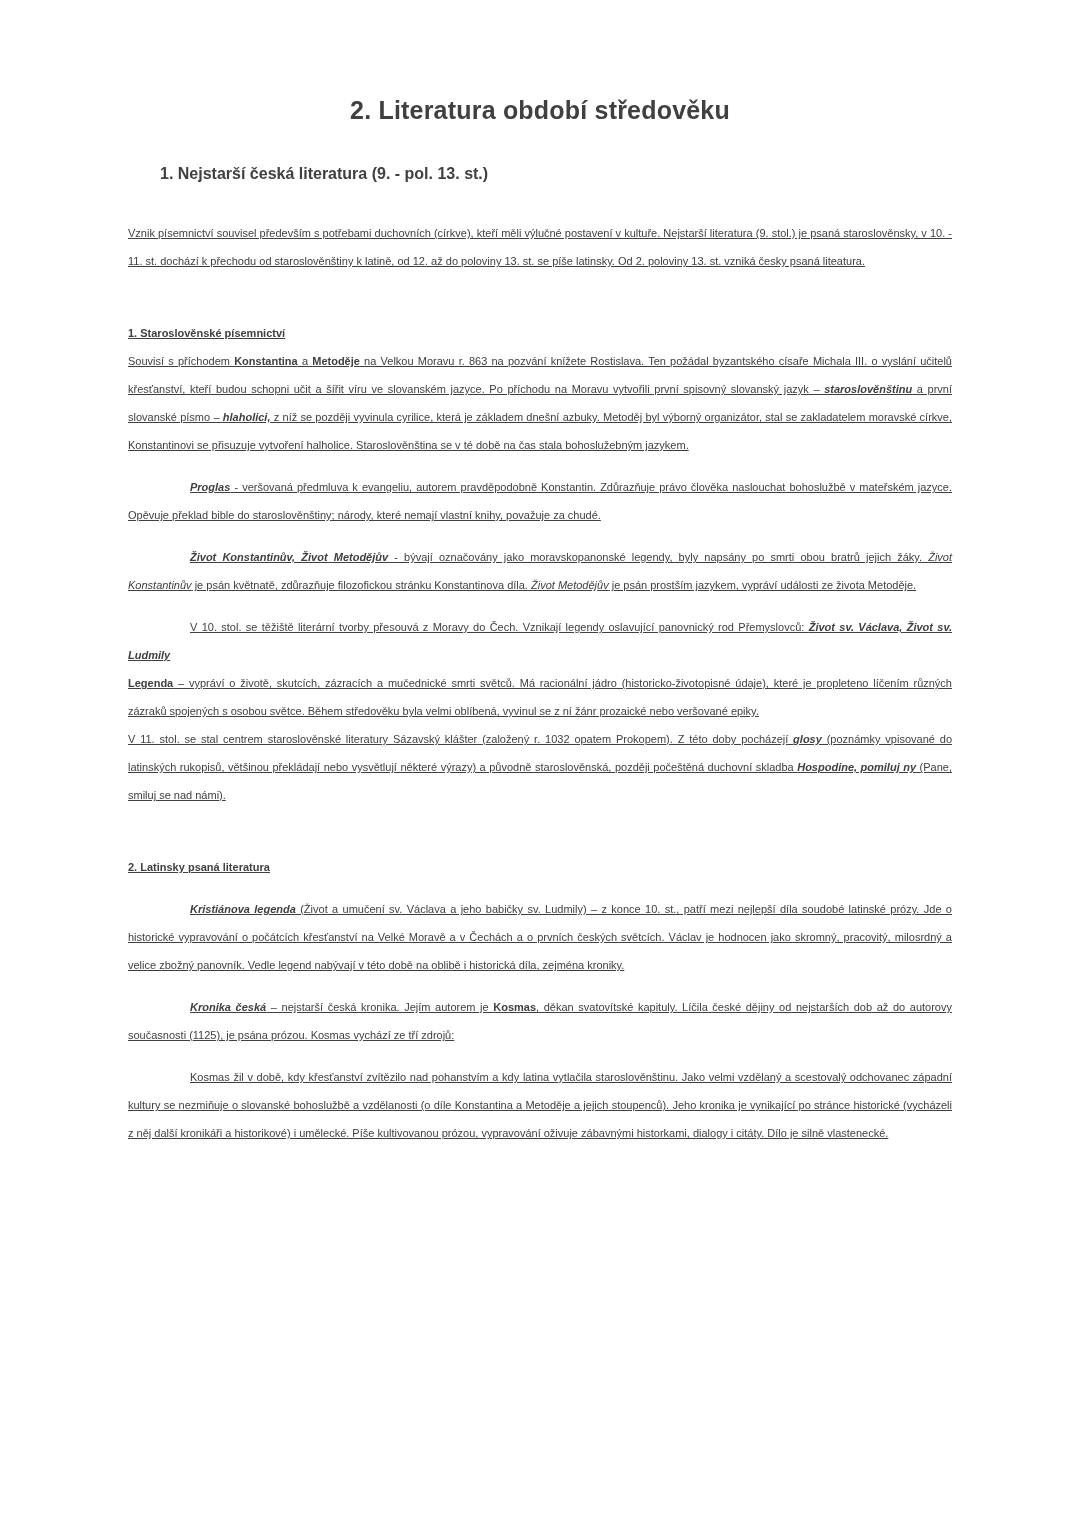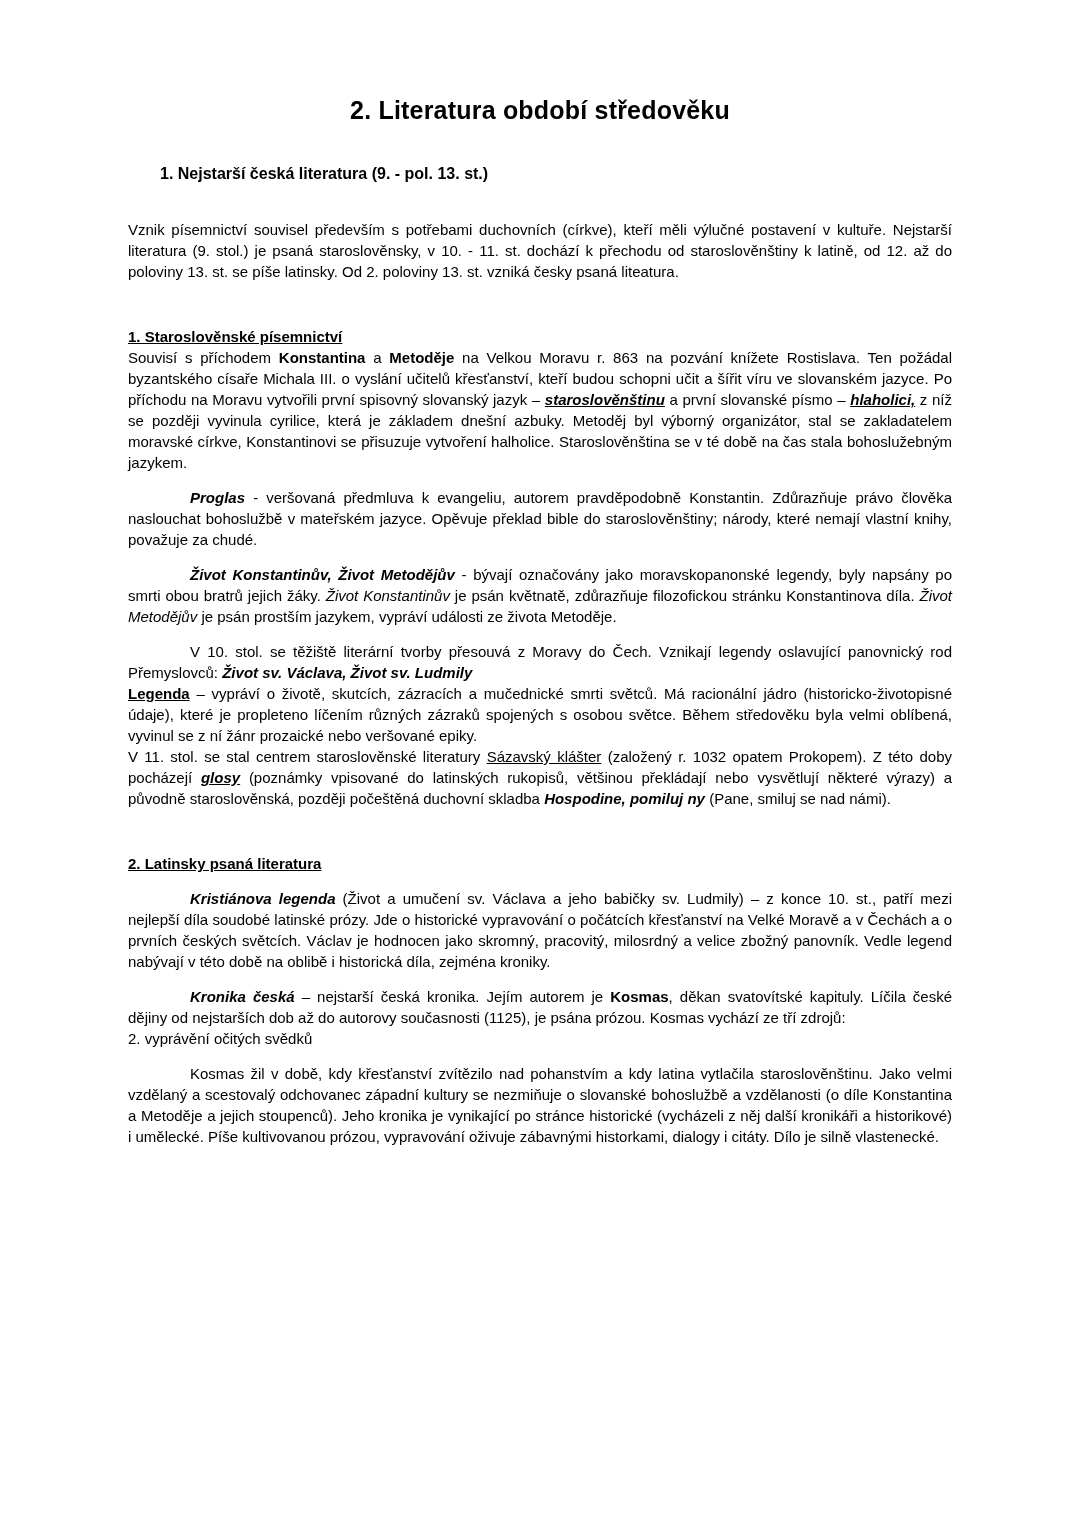--- a/index.html
+++ b/index.html
@@ -7,39 +7,40 @@
     padding: 0;
     background: #ffffff;
   }
   .page {
     width: 1080px;
     height: 1527px;
     box-sizing: border-box;
     background: #ffffff;
     padding: 96px 128px 40px 128px;
     font-family: "Liberation Sans", "DejaVu Sans", sans-serif;
-    color: #000000;
+    color: #404040;
     overflow: hidden;
   }
   .doc-title {
     font-size: 25px;
     font-weight: bold;
     text-align: center;
     margin: 0 0 40px 0;
     letter-spacing: 0.2px;
   }
   .section-heading {
     font-size: 16px;
     font-weight: bold;
     padding-left: 32px;
     margin: 0 0 36px 0;
   }
   .doc-blocks {
-    font-size: 15px;
-    line-height: 21px;
+    font-size: 11px;
+    line-height: 28px;
+    text-decoration: underline;
   }
   .block {
     text-align: justify;
     margin: 0;
   }
   .block.indent {
     text-indent: 62px;
     margin-top: 14px;
   }
   .block.subheading {
@@ -61,16 +62,15 @@
       <div class="block subheading"><span class="b u">1. Staroslověnské písemnictví</span></div>
       <div class="block paragraph"><span>Souvisí s příchodem </span><span class="b">Konstantina</span><span> a </span><span class="b">Metoděje</span><span> na Velkou Moravu r. 863 na pozvání knížete Rostislava. Ten požádal byzantského císaře Michala III. o vyslání učitelů křesťanství, kteří budou schopni učit a šířit víru ve slovanském jazyce. Po příchodu na Moravu vytvořili první spisovný slovanský jazyk – </span><span class="b i u">staroslověnštinu</span><span> a první slovanské písmo – </span><span class="b i u">hlaholici,</span><span> z níž se později vyvinula cyrilice, která je základem dnešní azbuky. Metoděj byl výborný organizátor, stal se zakladatelem moravské církve, Konstantinovi se přisuzuje vytvoření halholice. Staroslověnština se v té době na čas stala bohoslužebným jazykem.</span></div>
       <div class="block paragraph indent"><span class="b i">Proglas</span><span> - veršovaná předmluva k evangeliu, autorem pravděpodobně Konstantin. Zdůrazňuje právo člověka naslouchat bohoslužbě v mateřském jazyce. Opěvuje překlad bible do staroslověnštiny; národy, které nemají vlastní knihy, považuje za chudé.</span></div>
       <div class="block paragraph indent"><span class="b i">Život Konstantinův, Život Metodějův</span><span> - bývají označovány jako moravskopanonské legendy, byly napsány po smrti obou bratrů jejich žáky. </span><span class="i">Život Konstantinův</span><span> je psán květnatě, zdůrazňuje filozofickou stránku Konstantinova díla. </span><span class="i">Život Metodějův</span><span> je psán prostším jazykem, vypráví události ze života Metoděje.</span></div>
       <div class="block paragraph indent"><span>V 10. stol. se těžiště literární tvorby přesouvá z Moravy do Čech. Vznikají legendy oslavující panovnický rod Přemyslovců: </span><span class="b i">Život sv. Václava, Život sv. Ludmily</span></div>
       <div class="block paragraph"><span class="b u">Legenda</span><span> – vypráví o životě, skutcích, zázracích a mučednické smrti světců. Má racionální jádro (historicko-životopisné údaje), které je propleteno líčením různých zázraků spojených s osobou světce. Během středověku byla velmi oblíbená, vyvinul se z ní žánr prozaické nebo veršované epiky.</span></div>
       <div class="block paragraph"><span>V 11. stol. se stal centrem staroslověnské literatury </span><span class="u">Sázavský klášter</span><span> (založený r. 1032 opatem Prokopem). Z této doby pocházejí </span><span class="b i u">glosy</span><span> (poznámky vpisované do latinských rukopisů, většinou překládají nebo vysvětlují některé výrazy) a původně staroslověnská, později počeštěná duchovní skladba </span><span class="b i">Hospodine, pomiluj ny</span><span> (Pane, smiluj se nad námi).</span></div>
       <div class="block subheading"><span class="b u">2. Latinsky psaná literatura</span></div>
       <div class="block paragraph indent"><span class="b i">Kristiánova legenda</span><span> (Život a umučení sv. Václava a jeho babičky sv. Ludmily) – z konce 10. st., patří mezi nejlepší díla soudobé latinské prózy. Jde o historické vypravování o počátcích křesťanství na Velké Moravě a v Čechách a o prvních českých světcích. Václav je hodnocen jako skromný, pracovitý, milosrdný a velice zbožný panovník. Vedle legend nabývají v této době na oblibě i historická díla, zejména kroniky.</span></div>
       <div class="block paragraph indent"><span class="b i">Kronika česká</span><span> – nejstarší česká kronika. Jejím autorem je </span><span class="b">Kosmas</span><span>, děkan svatovítské kapituly. Líčila české dějiny od nejstarších dob až do autorovy současnosti (1125), je psána prózou. Kosmas vychází ze tří zdrojů:</span></div>
-      <div class="block paragraph"><span>2. vyprávění očitých svědků</span></div>
       <div class="block paragraph indent"><span>Kosmas žil v době, kdy křesťanství zvítězilo nad pohanstvím a kdy latina vytlačila staroslověnštinu. Jako velmi vzdělaný a scestovalý odchovanec západní kultury se nezmiňuje o slovanské bohoslužbě a vzdělanosti (o díle Konstantina a Metoděje a jejich stoupenců). Jeho kronika je vynikající po stránce historické (vycházeli z něj další kronikáři a historikové) i umělecké. Píše kultivovanou prózou, vypravování oživuje zábavnými historkami, dialogy i citáty. Dílo je silně vlastenecké.</span></div>
     </div>
 </div>
 
 </body></html>

